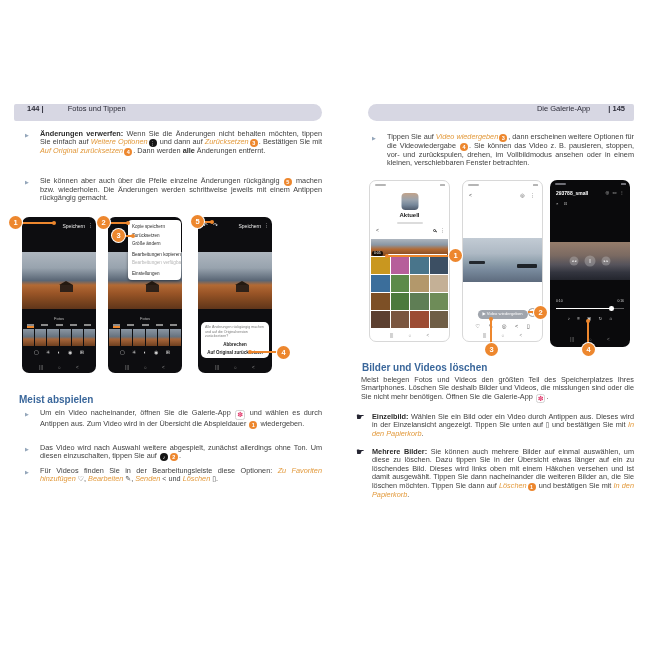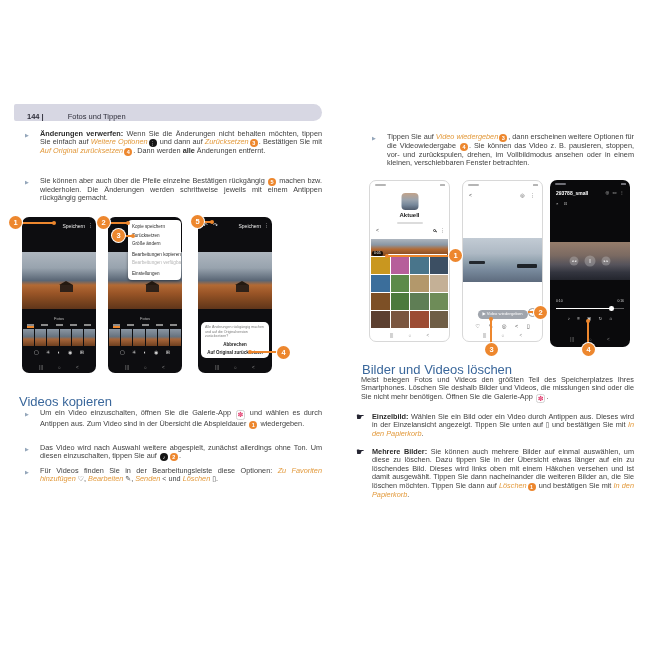--- a/index.html
+++ b/index.html
@@ -1,19 +1,19 @@
 <!DOCTYPE html>
 <html><head>
 <meta charset="utf-8">
 <style>
 html,body{margin:0;padding:0;background:#fff}
 .canvas{position:relative;width:648px;height:648px;background:#ffffff;overflow:hidden;
   font-family:"Liberation Sans",sans-serif;color:#3f3f3f}
 
-.hdr{position:absolute;height:17px;background:#D7D7E3;color:#2e2e3a;font-size:7.5px;display:flex;align-items:flex-end;top:104px}
+.hdr{position:absolute;height:17px;background:#D7D7E3;color:#2e2e3a;font-size:7.5px;display:flex;align-items:flex-start;top:104px}
 .hdr-l{left:14px;width:308px;border-radius:2px 9px 9px 2px}
 .hdr-r{left:368px;width:266px;border-radius:9px 2px 2px 9px;justify-content:flex-end}
 .hdr .pnum{font-weight:bold}
 .hdr-l .pnum{margin-left:13px}
 .hdr-l .htitle{margin-left:24px}
 .hdr-r .htitle{margin-right:18px}
 .hdr-r .pnum{margin-right:9px}
 
 .para{position:absolute;font-size:7.3px;line-height:8.4px;text-align:justify;color:#3f3f3f}
 .tri::before{content:"\25B6";position:absolute;left:-15px;top:1px;font-size:5px;color:#94a6ba}
@@ -21,21 +21,21 @@
 .seg-p{}
 .seg-b{font-weight:bold;color:#2c2c2c}
 .seg-o{color:#E2993B;font-style:italic}
 .seg-n{display:inline-block;width:8px;height:8px;border-radius:50%;background:#ED872E;color:#fff;
   font-weight:bold;font-size:5.5px;line-height:8px;text-align:center;font-style:normal;vertical-align:-1px;margin:0 1px}
 .seg-k{display:inline-block;width:8px;height:8px;border-radius:50%;background:#151515;color:#fff;
   font-size:5px;line-height:8px;text-align:center;vertical-align:-1px;margin:0 1px}
 .seg-i{color:#4c4c4c;font-size:7px}
 .seg-app{display:inline-block;width:9.5px;height:9.5px;border-radius:2.5px;border:1px solid #d2d2d2;background:#fff;
   color:#E23E6F;font-size:7px;line-height:8.5px;text-align:center;vertical-align:-2px;margin:0 1px;box-sizing:border-box}
-.shead{position:absolute;font-size:13px;font-weight:normal;color:#3A679B}
+.shead{position:absolute;font-size:10px;font-weight:bold;color:#3A679B}
 
 .phoneL{position:absolute;top:217px;width:74px;height:156px;background:#0d0d10;border-radius:7px;overflow:hidden}
 .psave{position:absolute;top:6px;right:11px;font-size:5px;color:#ececec}
 .pmore{position:absolute;top:5px;right:3px;font-size:5px;color:#ececec}
 .pundo{position:absolute;top:5px;left:5px;font-size:5.5px;color:#ececec;letter-spacing:2px}
 .pphoto{position:absolute;top:35px;left:0;right:0;height:57px;
   background:linear-gradient(180deg,#aeb6bf 0%,#98a3ae 28%,#76828f 40%,#5a6675 50%,#b26a35 58%,#9a5527 72%,#7c451f 86%,#5f351a 100%)}
 .cabin{position:absolute;width:13px;height:7px;background:#2f2118;top:58%;left:52%}
 .cabin::before{content:"";position:absolute;top:-4px;left:-1px;border-left:7.5px solid transparent;border-right:7.5px solid transparent;border-bottom:4px solid #241910}
 .pfoto{position:absolute;top:99px;width:100%;text-align:center;font-size:4px;color:#bdbdbd}
@@ -118,21 +118,21 @@
 <body>
 
 <div class="canvas">
 
   <div class="hdr hdr-l">
     <span class="pnum">144 |</span>
     <span class="htitle">Fotos und Tippen</span>
   </div>
 
   <div class="para tri" style="left:40px;top:130px;width:282px"><span class="seg-b">Änderungen verwerfen: </span><span class="seg-p">Wenn Sie die Änderungen nicht behalten möchten, tippen Sie einfach auf </span><span class="seg-o">Weitere Optionen</span><span class="seg-k">⋮</span><span class="seg-p"> und dann auf </span><span class="seg-o">Zurücksetzen</span><span class="seg-n">3</span><span class="seg-p">. Bestätigen Sie mit </span><span class="seg-o">Auf Original zurücksetzen</span><span class="seg-n">4</span><span class="seg-p">. Dann werden </span><span class="seg-b">alle</span><span class="seg-p"> Änderungen entfernt.</span></div>
-  <div class="para tri" style="left:40px;top:177px;width:282px"><span class="seg-p">Sie können aber auch über die Pfeile einzelne Bestätigen rückgängig </span><span class="seg-n">5</span><span class="seg-p"> machen bzw. wiederholen. Die Änderungen werden schrittweise jeweils mit einem Antippen rückgängig gemacht.</span></div>
+  <div class="para tri" style="left:40px;top:177px;width:282px"><span class="seg-p">Sie können aber auch über die Pfeile einzelne Änderungen rückgängig </span><span class="seg-n">5</span><span class="seg-p"> machen bzw. wiederholen. Die Änderungen werden schrittweise jeweils mit einem Antippen rückgängig gemacht.</span></div>
 
   <div class="phoneL" style="left:22px">
     <span class="psave">Speichern</span>
     <span class="pmore">⋮</span>
     <div class="pphoto">
         <div class="cabin"></div>
       </div>
     <div class="pfoto">Fotos</div>
     <div class="pfnames">
         <span></span>
@@ -213,25 +213,29 @@
   <div class="cdot" style="left:131px;top:234px"></div>
 
   <div class="badge" style="left:191px;top:215px">5</div>
   <div class="cline" style="left:203px;top:221px;width:9px"></div>
   <div class="cdot" style="left:210px;top:220px"></div>
 
   <div class="badge" style="left:277px;top:346px">4</div>
   <div class="cline" style="left:251px;top:351px;width:27px"></div>
   <div class="cdot" style="left:248px;top:350px"></div>
 
-  <div class="shead" style="left:19px;top:394px">Videos kopieren</div>
-  <div class="para tri" style="left:40px;top:409px;width:282px"><span class="seg-p">Um ein Video einzuschalten, öffnen Sie die Galerie-App </span><span class="seg-app">✽</span><span class="seg-p"> und wählen es durch Antippen aus. Zum Video sind in der Übersicht die Abspieldauer </span><span class="seg-n">1</span><span class="seg-p"> wiedergeben.</span></div>
+  <div class="shead" style="left:19px;top:394px">Meist abspielen</div>
+  <div class="para tri" style="left:40px;top:409px;width:282px"><span class="seg-p">Um ein Video nacheinander, öffnen Sie die Galerie-App </span><span class="seg-app">✽</span><span class="seg-p"> und wählen es durch Antippen aus. Zum Video wird in der Übersicht die Abspieldauer </span><span class="seg-n">1</span><span class="seg-p"> wiedergeben.</span></div>
   <div class="para tri" style="left:40px;top:444px;width:282px"><span class="seg-p">Das Video wird nach Auswahl weitere abgespielt, zunächst allerdings ohne Ton. Um diesen einzuschalten, tippen Sie auf </span><span class="seg-k">♪</span><span class="seg-n">2</span><span class="seg-p">.</span></div>
   <div class="para tri" style="left:40px;top:467px;width:282px"><span class="seg-p">Für Videos finden Sie in der Bearbeitungsleiste diese Optionen: </span><span class="seg-o">Zu Favoriten hinzufügen</span><span class="seg-i"> ♡</span><span class="seg-p">, </span><span class="seg-o">Bearbeiten</span><span class="seg-i"> ✎</span><span class="seg-p">, </span><span class="seg-o">Senden</span><span class="seg-i"> &lt;</span><span class="seg-p"> und </span><span class="seg-o">Löschen</span><span class="seg-i"> ▯</span><span class="seg-p">.</span></div>
 
+  <div class="hdr hdr-r">
+    <span class="htitle">Die Galerie-App</span>
+    <span class="pnum">| 145</span>
+  </div>
 
   <div class="para tri" style="left:387px;top:133px;width:247px"><span class="seg-p">Tippen Sie auf </span><span class="seg-o">Video wiedergeben</span><span class="seg-n">3</span><span class="seg-p">, dann erscheinen weitere Optionen für die Videowiedergabe </span><span class="seg-n">4</span><span class="seg-p">. Sie können das Video z. B. pausieren, stoppen, vor- und zurückspulen, drehen, im Vollbildmodus ansehen oder in einem kleinen, verschiebbaren Fenster betrachten.</span></div>
 
   <div class="phoneR" id="pr1">
     <div class="stat">
         <div class="t"></div>
         <div class="b"></div>
       </div>
     <div class="rcover"></div>
     <div class="rtitle">Aktuell</div>

